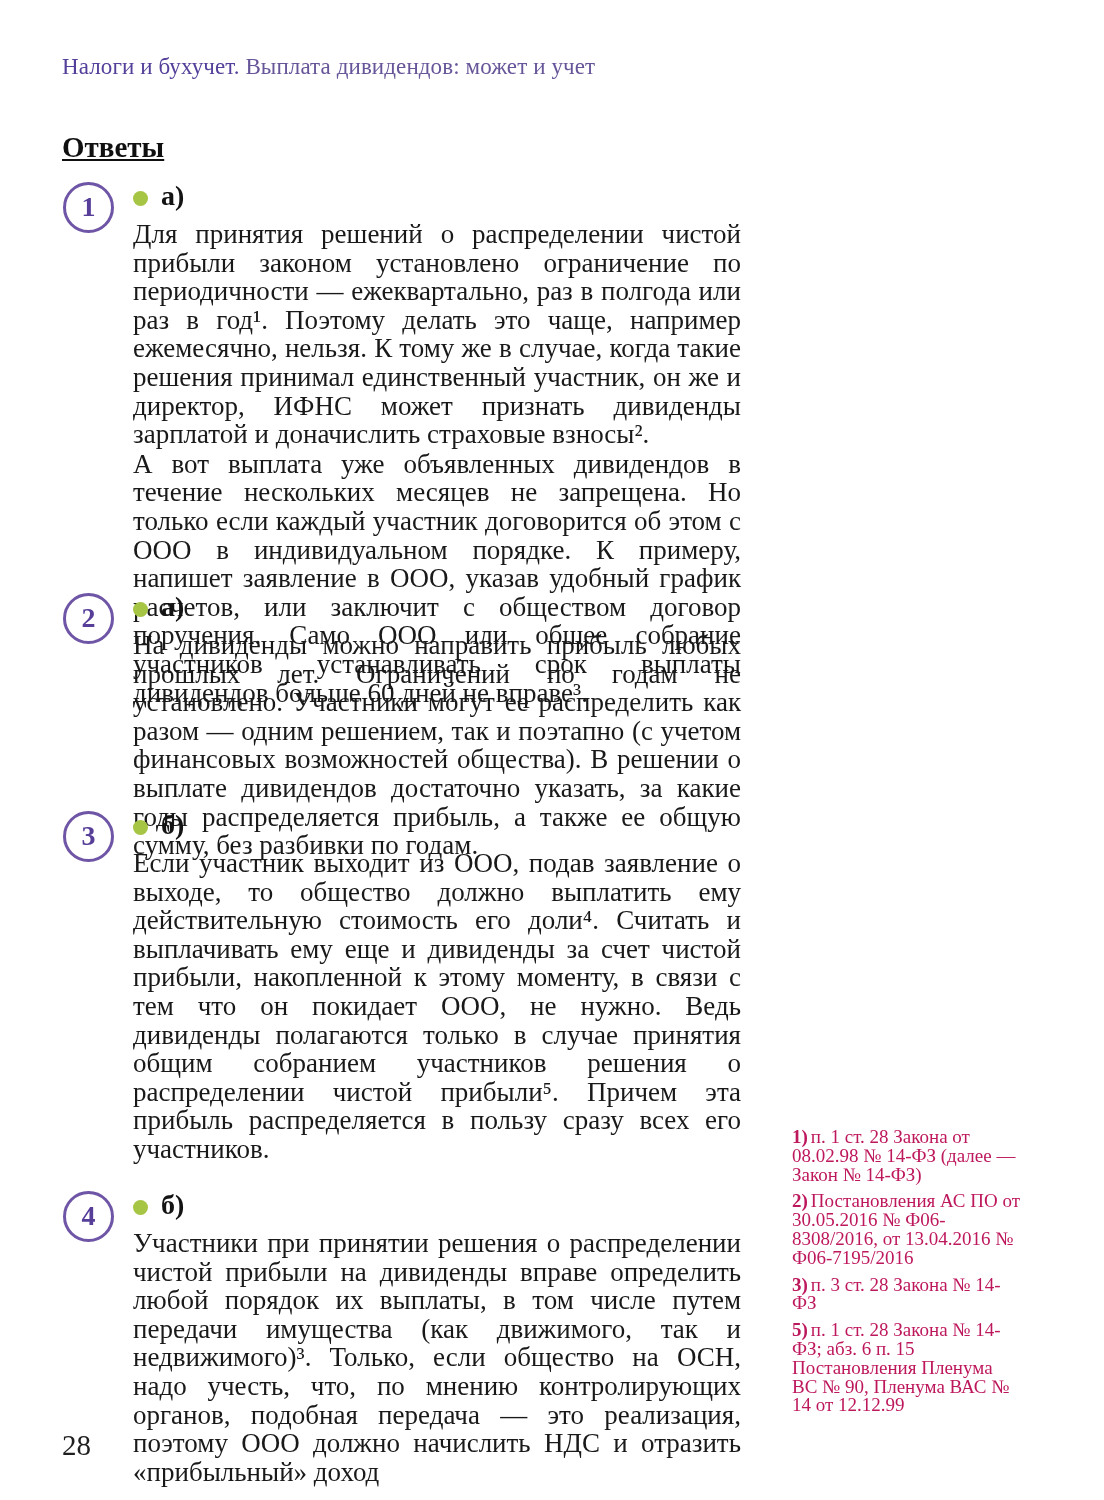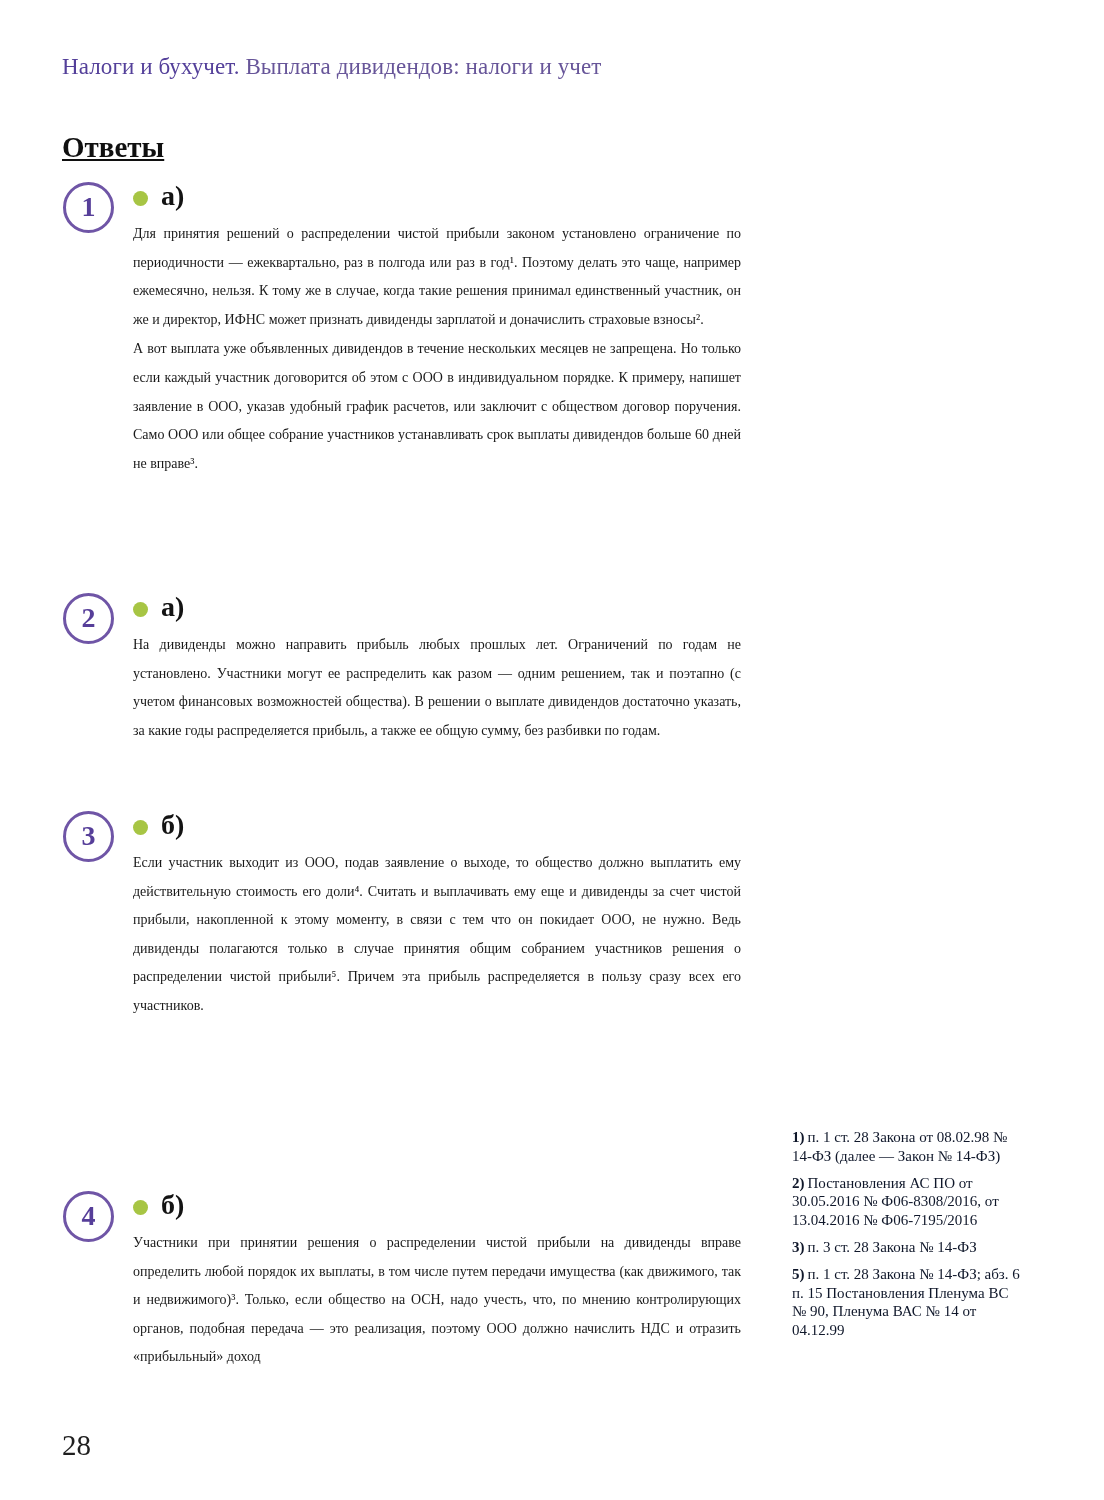--- a/index.html
+++ b/index.html
@@ -54,50 +54,50 @@
   }
   .bullet {
     width: 15px; height: 15px; border-radius: 50%;
     background: #a7c544; flex: 0 0 auto;
   }
   .letter { font-size: 28px; font-weight: bold; color: #131313; line-height: 1; padding-bottom: 4px; }
 
   .answer-body p {
     width: 608px;
     margin-top: 4px;
-    font-size: 14px; line-height: 28.6px;
+    font-size: 27px; line-height: 28.6px;
     text-align: justify;
     color: #191919;
     hyphens: auto;
     -webkit-hyphens: auto;
   }
   .answer-body p + p { margin-top: 1px; }
 
   
   .footnotes {
     position: absolute; left: 792px; top: 1128px; width: 228px;
-    font-size: 15px; line-height: 18.8px; color: #0f172a;
+    font-size: 19px; line-height: 18.8px; color: #be185d;
   }
   .footnotes p { margin: 0 0 8px 0; }
   .fn-num { font-weight: bold; margin-right: 3px; }
 
   
   .page-number {
     position: absolute; left: 62px; top: 1429px;
     font-size: 29px; color: #1f1f1f;
   }
 </style>
 </head>
 <body>
 
 <div class="page">
 
   <div class="header">
     <span class="brand">Налоги и бухучет.</span>
-    <span class="subtitle">Выплата дивидендов: налоги и учет</span>
+    <span class="subtitle">Выплата дивидендов: может и учет</span>
   </div>
 
   <h1 class="section-title">Ответы</h1>
 
   <section class="answer answer-1">
     <div class="num-circle">
       <span>1</span>
     </div>
     <div class="answer-body">
       <div class="letter-row">
@@ -152,19 +152,19 @@
     <p>
       <span class="fn-num">1)</span><span>п. 1 ст. 28 Закона от 08.02.98 № 14-ФЗ (далее — Закон № 14-ФЗ)</span>
     </p>
     <p>
       <span class="fn-num">2)</span><span>Постановления АС ПО от 30.05.2016 № Ф06-8308/2016, от 13.04.2016 № Ф06-7195/2016</span>
     </p>
     <p>
       <span class="fn-num">3)</span><span>п. 3 ст. 28 Закона № 14-ФЗ</span>
     </p>
     <p>
-      <span class="fn-num">5)</span><span>п. 1 ст. 28 Закона № 14-ФЗ; абз. 6 п. 15 Постановления Пленума ВС № 90, Пленума ВАС № 14 от 04.12.99</span>
+      <span class="fn-num">5)</span><span>п. 1 ст. 28 Закона № 14-ФЗ; абз. 6 п. 15 Постановления Пленума ВС № 90, Пленума ВАС № 14 от 12.12.99</span>
     </p>
   </aside>
 
   <div class="page-number">28</div>
 
 </div>
 
 </body></html>

